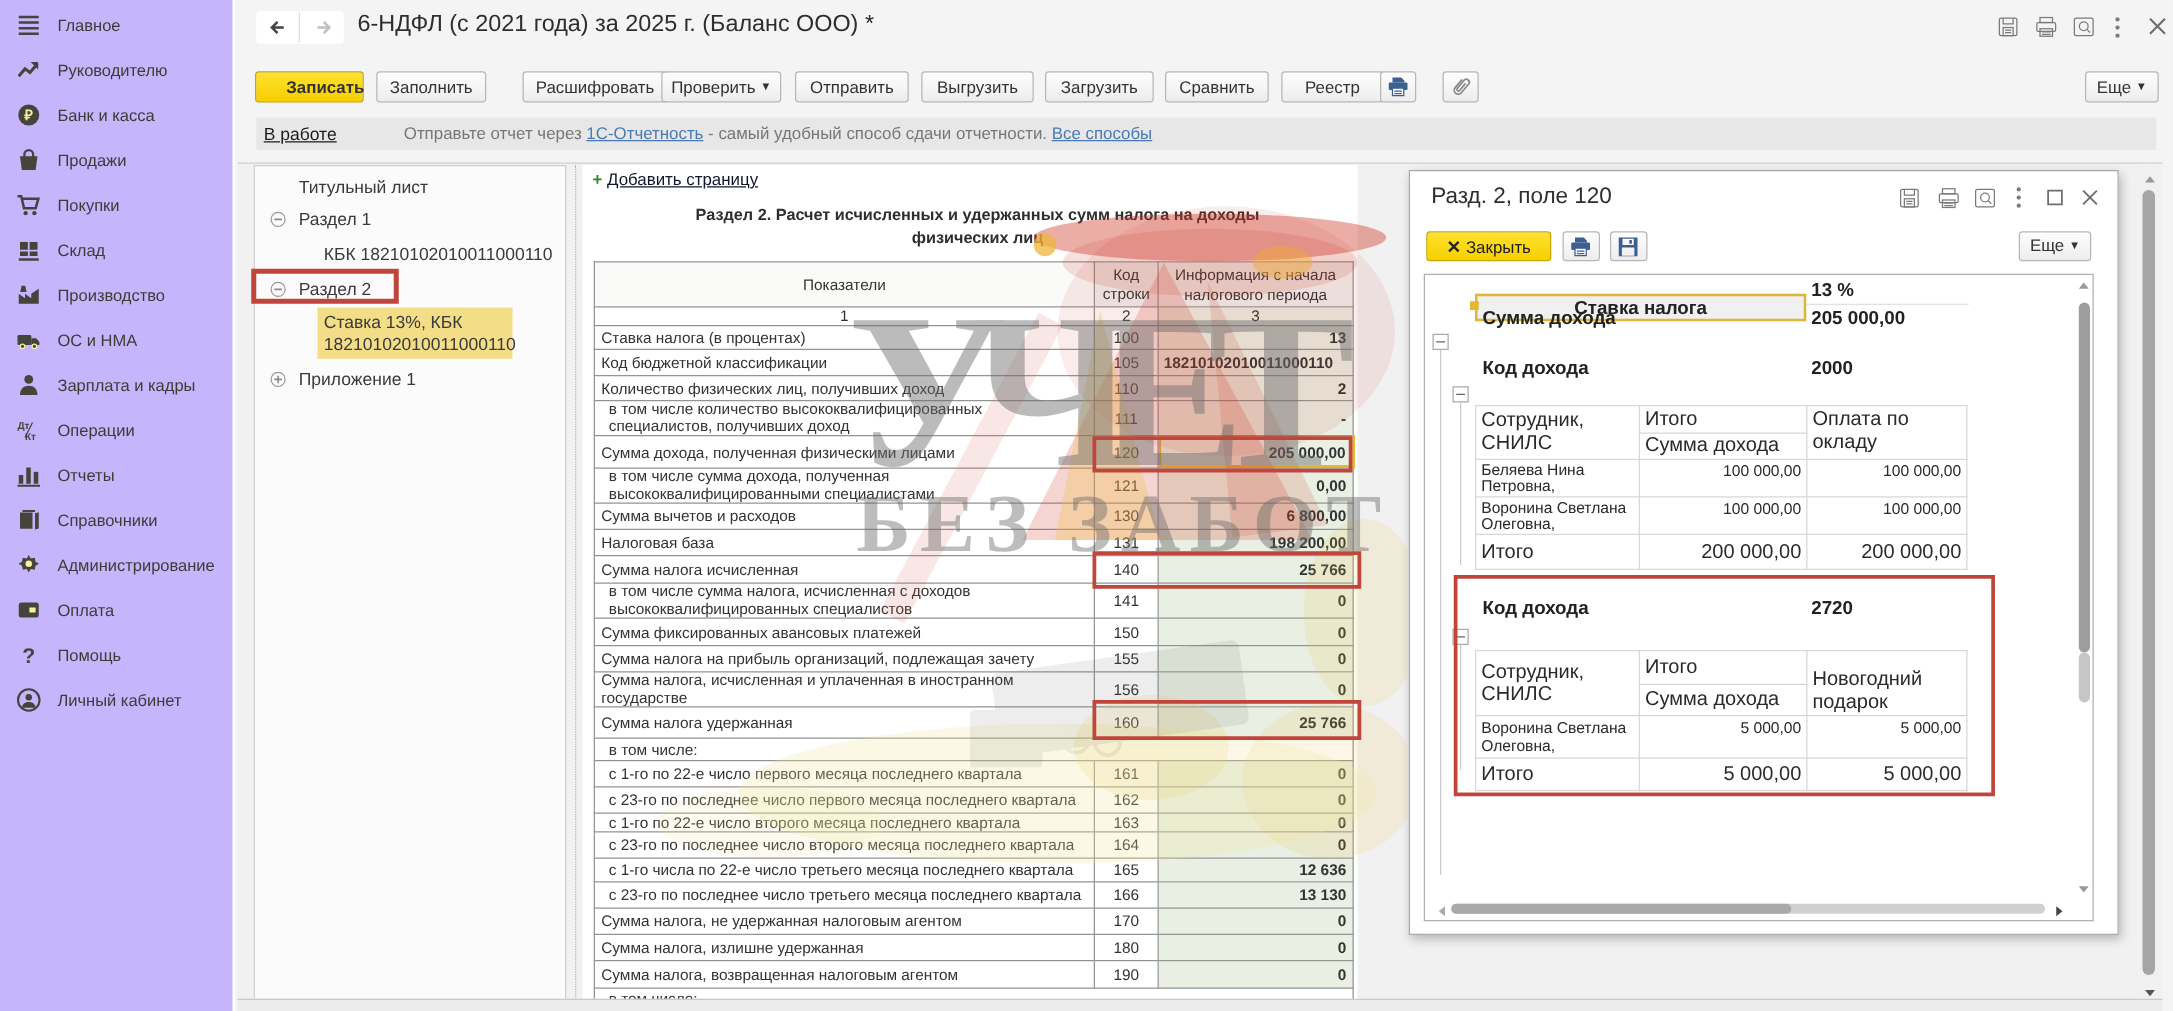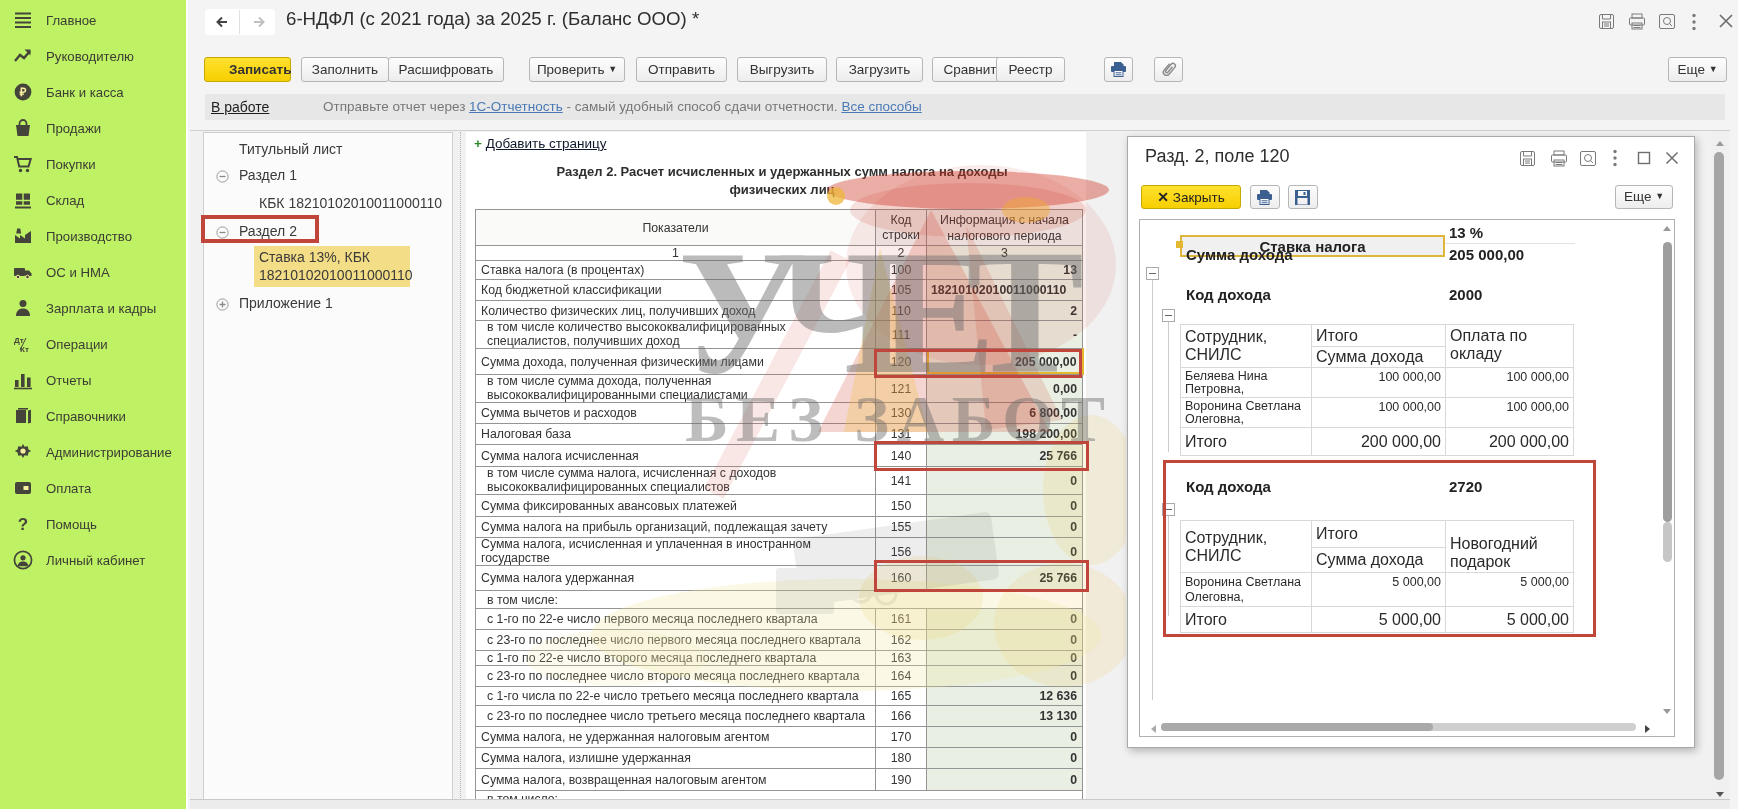--- a/index.html
+++ b/index.html
@@ -1,20 +1,20 @@
 <!DOCTYPE html>
 <html><head>
 <meta charset="utf-8">
 <style>
   * { margin:0; padding:0; box-sizing:border-box; }
   html,body { width:1738px; height:809px; overflow:hidden; }
   body { font-family:"Liberation Sans", sans-serif; background:#f4f4f4; position:relative; color:#333; }
 
   
-  #sidebar { position:absolute; left:0; top:0; width:188px; height:809px; background:#bef264; border-right:2px solid #fff; }
+  #sidebar { position:absolute; left:0; top:0; width:188px; height:809px; background:#c4b5fd; border-right:2px solid #fff; }
   .mi { position:absolute; left:0; width:188px; height:36px; }
   .mi .ic { position:absolute; left:13px; top:0px; width:20px; height:20px; color:#44443a; }
   .mi .tx { position:absolute; left:46px; top:3px; font-size:13.2px; color:#3c3c34; white-space:nowrap; }
   .mi svg { display:block; }
 
   
   #navgrp { position:absolute; left:205px; top:9px; width:70px; height:26px; background:#fff; border:1px solid #fff; border-radius:3px; }
   .navbtn { position:absolute; top:0; width:34px; height:24px; }
   #title { position:absolute; left:286px; top:8px; font-size:18.7px; color:#2e2e2e; }
   .hic { position:absolute; top:13px; color:#7a7a7a; }
@@ -253,27 +253,27 @@
         </g>
       </svg></span>
   <span class="hic" style="left:1718px"><svg width="16" height="16" viewBox="0 0 16 16">
         <path d="M2 2 L14 14 M14 2 L2 14" stroke="#6e6e6e" stroke-width="1.7"></path>
       </svg></span>
 </div>
 
 <div id="toolbar">
   <div class="tbtn" id="btn-zap" style="left:204px;width:87px;">Записать</div>
   <div class="tbtn" style="left:301px;width:88px;">Заполнить</div>
-  <div class="tbtn" style="left:388px;width:116px;">Расшифровать</div>
+  <div class="tbtn" style="left:418px;width:116px;">Расшифровать</div>
   <div class="tbtn" style="left:529px;width:96px;">Проверить <span style="font-size:9px;position:relative;top:-2px;">▼</span></div>
   <div class="tbtn" style="left:636px;width:91px;">Отправить</div>
   <div class="tbtn" style="left:737px;width:90px;">Выгрузить</div>
   <div class="tbtn" style="left:836px;width:87px;">Загрузить</div>
   <div class="tbtn" style="left:932px;width:83px;">Сравнить</div>
-  <div class="tbtn" style="left:996px;width:69px;">Реестр</div>
+  <div class="tbtn" style="left:1025px;width:82px;">Реестр</div>
   <div class="tbtn" style="left:1104px;width:29px;"><svg width="19" height="17" viewBox="0 0 19 17" style="margin-top:3px">
         <path d="M5 1 h7 l2.5 2.5 V5 H5 z" fill="#3c5f92"></path>
         <rect x="2" y="5" width="15" height="6" rx="1" fill="#3c5f92"></rect>
         <rect x="5" y="9.5" width="9" height="6" fill="#fff" stroke="#3c5f92"></rect>
         <path d="M6.5 11.8 h6 M6.5 13.8 h6" stroke="#3c5f92"></path>
       </svg></div>
   <div class="tbtn" style="left:1154px;width:29px;"><svg width="20" height="20" viewBox="0 0 20 20" style="margin-top:1px">
         <g transform="rotate(40 10 10)">
           <path d="M7 5.5 V14 a3.2 3.2 0 0 0 6.4 0 V5 a2.4 2.4 0 0 0-4.8 0 v8.2 a1.3 1.3 0 0 0 2.6 0 V6" stroke="#8a8a8a" stroke-width="1.4" fill="none"></path>
         </g>

